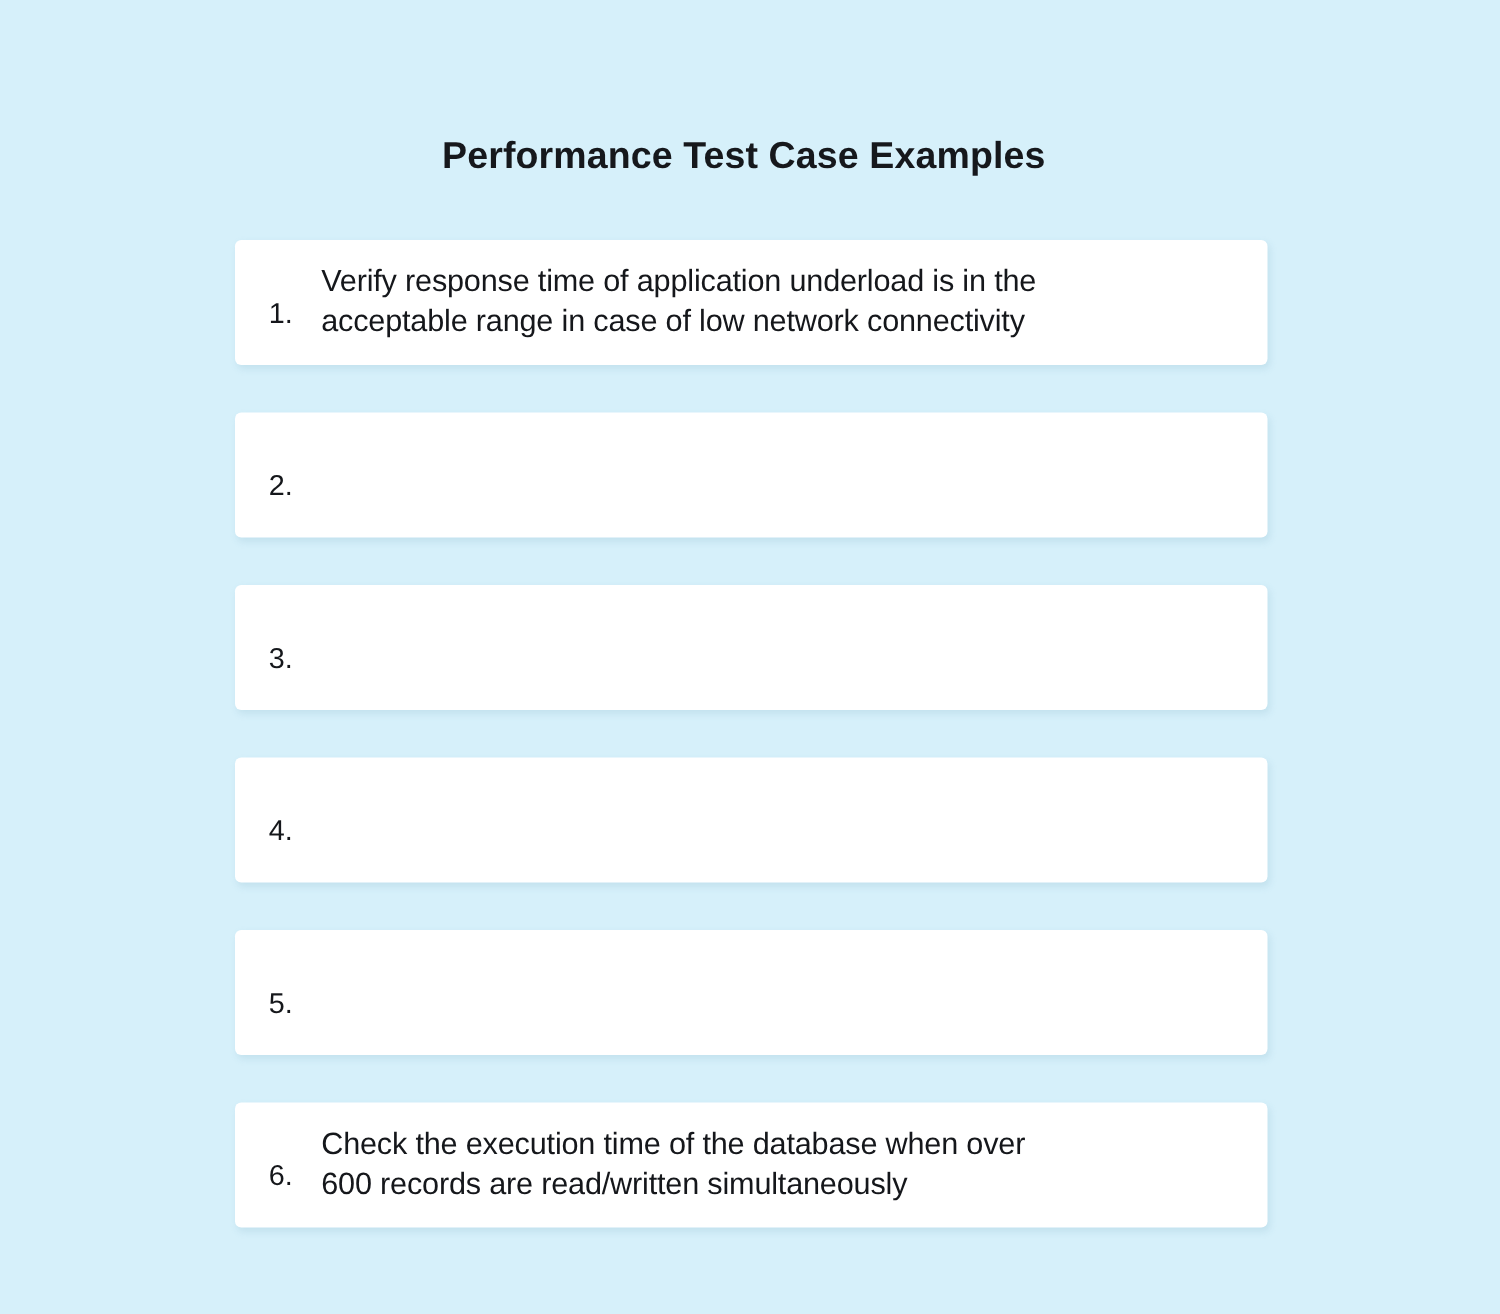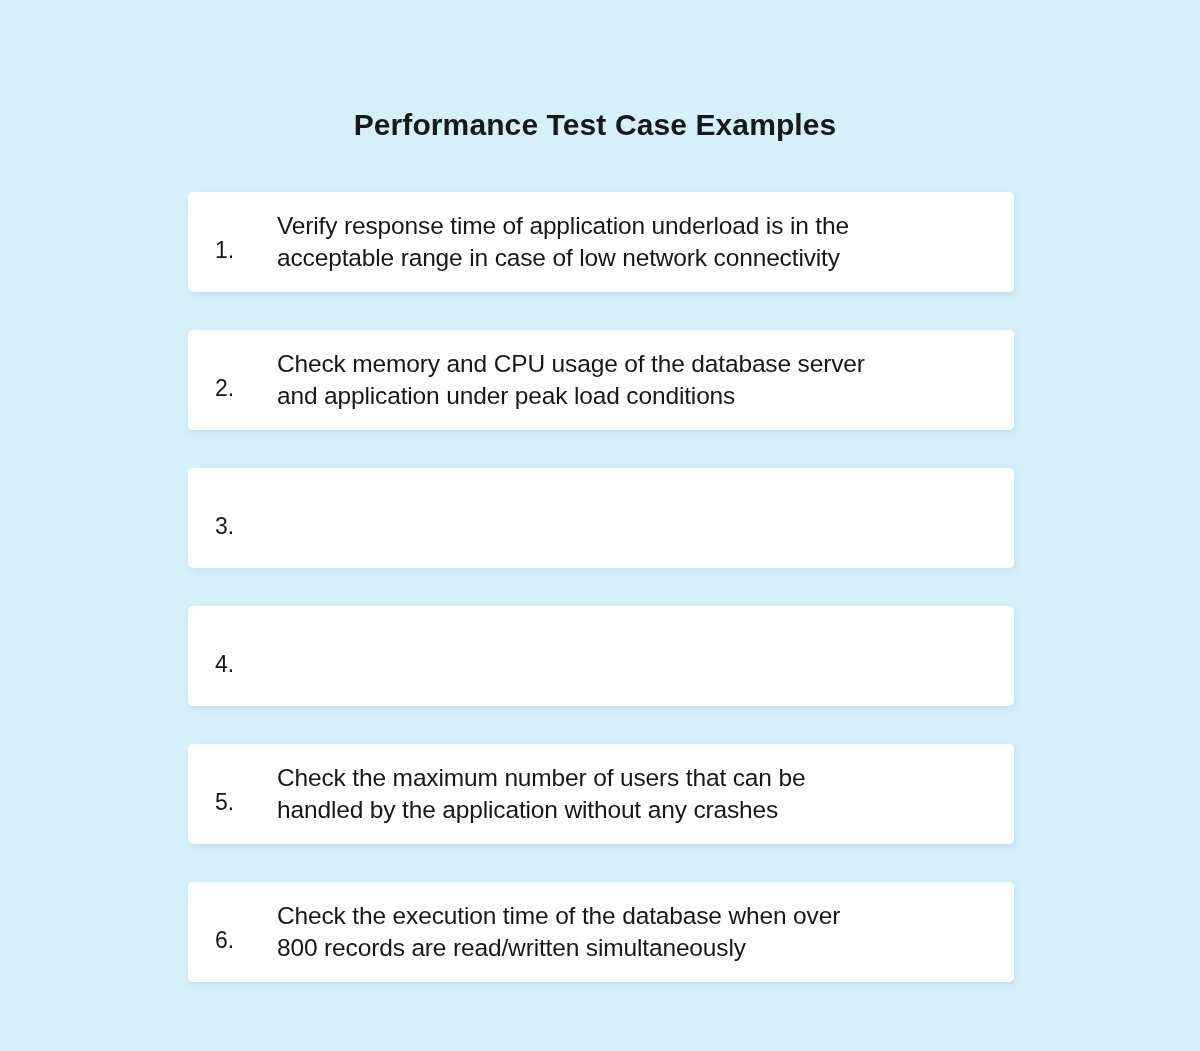--- a/index.html
+++ b/index.html
@@ -75,58 +75,53 @@
 
   .card-text {
     flex: 1 1 auto;
     font-size: 24.5px;
     font-weight: 500;
     color: #15171b;
     line-height: 32px;
     letter-spacing: -0.15px;
     padding-right: 24px;
     white-space: pre-line;
-    margin-left: 20px;
   }
 </style>
 </head>
 <body>
 
 <div class="page">
 
   <div class="page-title">Performance Test Case Examples</div>
 
   <div class="card-list">
 
     <div class="card">
       <div class="card-num">1.</div>
       <div class="card-text">Verify response time of application underload is in the
 acceptable range in case of low network connectivity</div>
     </div>
 
     <div class="card">
       <div class="card-num">2.</div>
-      <div class="card-text">Check memory and CPU usage of the database server
-and application under peak load conditions</div>
     </div>
 
     <div class="card">
       <div class="card-num">3.</div>
     </div>
 
     <div class="card">
       <div class="card-num">4.</div>
     </div>
 
     <div class="card">
       <div class="card-num">5.</div>
-      <div class="card-text">Check the maximum number of users that can be
-handled by the application without any crashes</div>
     </div>
 
     <div class="card">
       <div class="card-num">6.</div>
       <div class="card-text">Check the execution time of the database when over
-800 records are read/written simultaneously</div>
+600 records are read/written simultaneously</div>
     </div>
 
   </div>
 </div>
 
 </body></html>

